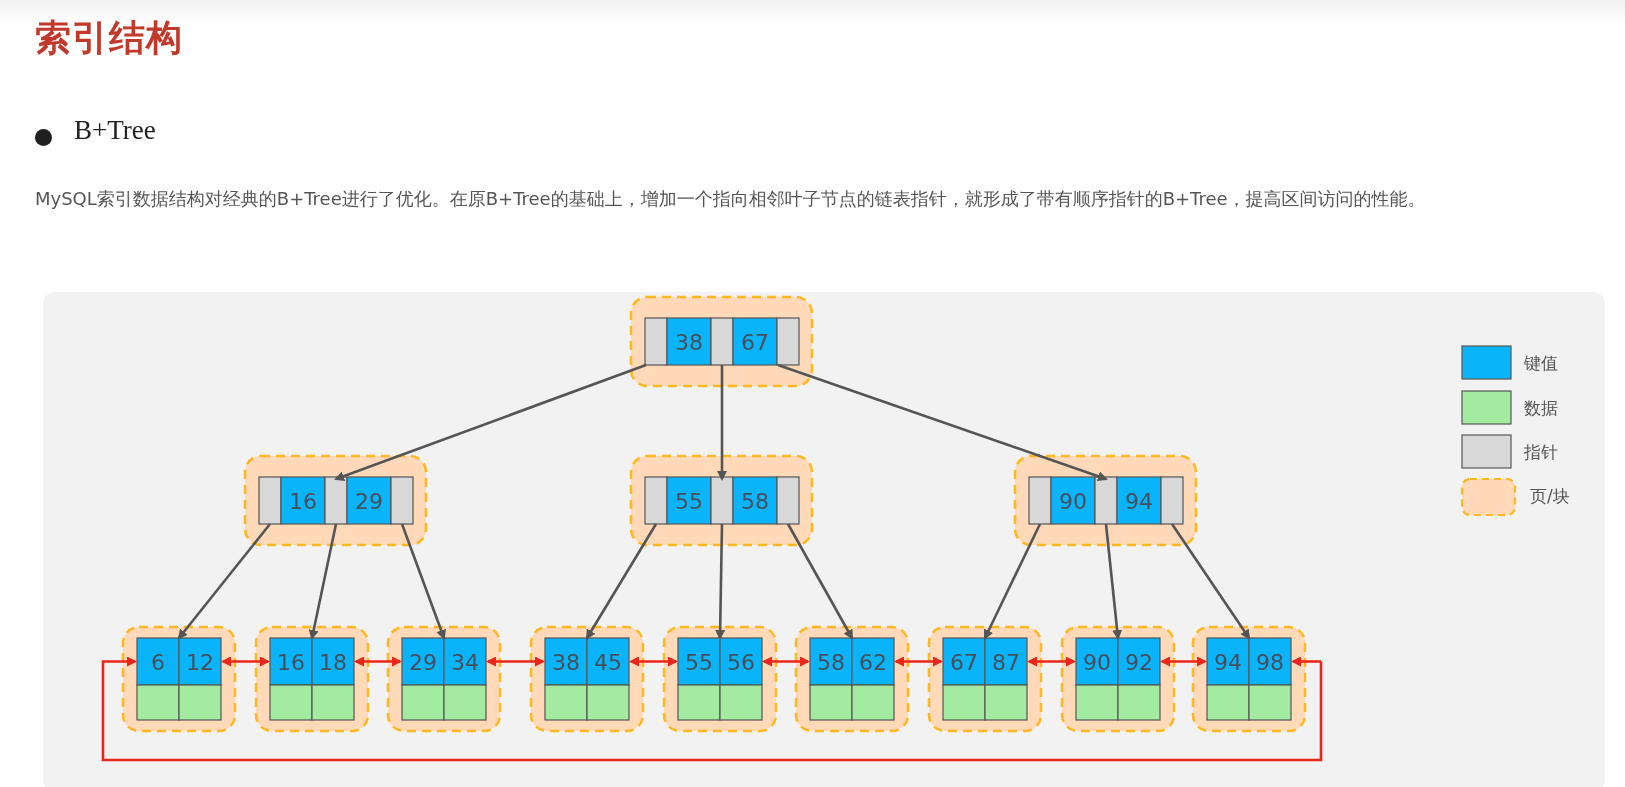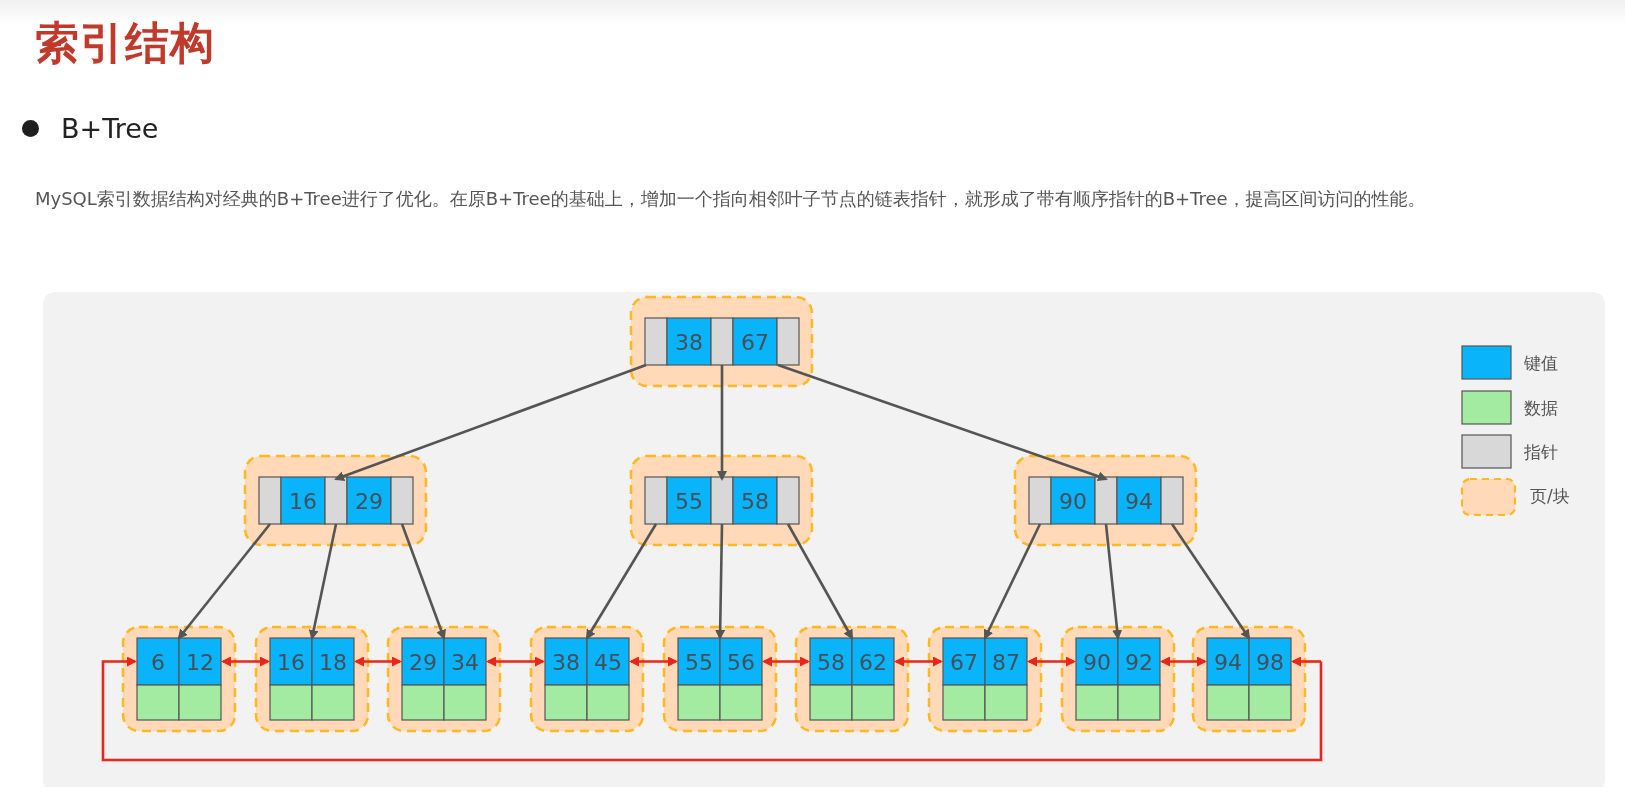--- a/index.html
+++ b/index.html
@@ -7,23 +7,23 @@
     width: 1625px; height: 787px; overflow: hidden; position: relative;
     background: #ffffff;
     font-family: "DejaVu Sans", "Liberation Sans", sans-serif;
   }
   .top-shade {
     position: absolute; left: 0; top: 0; width: 1625px; height: 24px;
     background: linear-gradient(#f0f0f0, #ffffff);
   }
   .page-title {
     position: absolute; left: 35px; top: 14px;
-    font-size: 44px; font-weight: bold; color: #c0392b; letter-spacing: 1px;
-  }
-  .bullet-row { position: absolute; left: 22px; top: 110px; height: 36px; display: flex; align-items: center; }
+    font-size: 36px; font-weight: bold; color: #c0392b; letter-spacing: 1px;
+  }
+  .bullet-row { position: absolute; left: 35px; top: 110px; height: 36px; display: flex; align-items: flex-end; font-family: Liberation Serif, serif; }
   .bullet-dot { width: 17px; height: 17px; border-radius: 50%; background: #1f1f1f; margin-right: 22px; }
   .bullet-text { font-size: 27px; color: #222; }
   .para {
     position: absolute; left: 35px; top: 176px; width: 1540px;
     font-size: 18px; line-height: 46px; color: #555;
   }
   .panel {
     position: absolute; left: 43px; top: 292px; width: 1562px; height: 500px;
     background: #f2f2f2; border-radius: 12px;
   }

